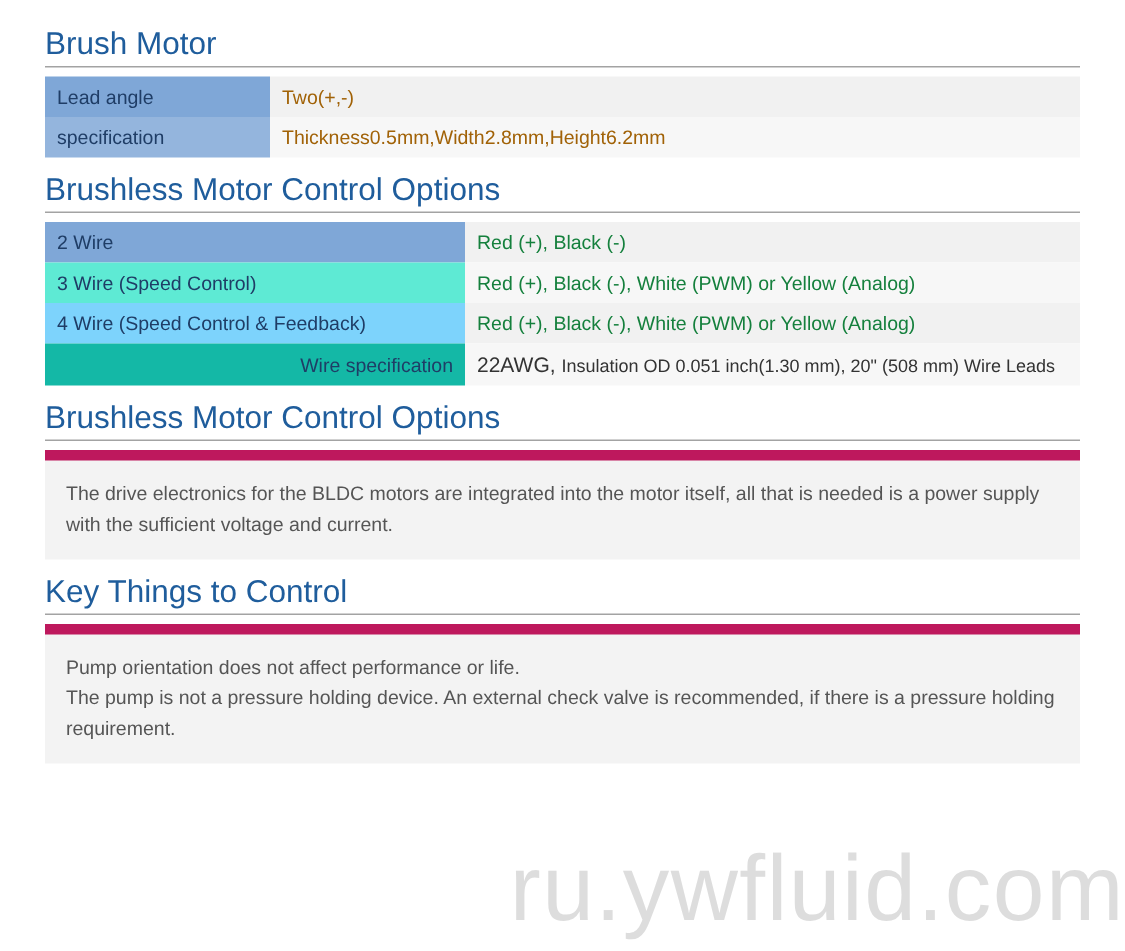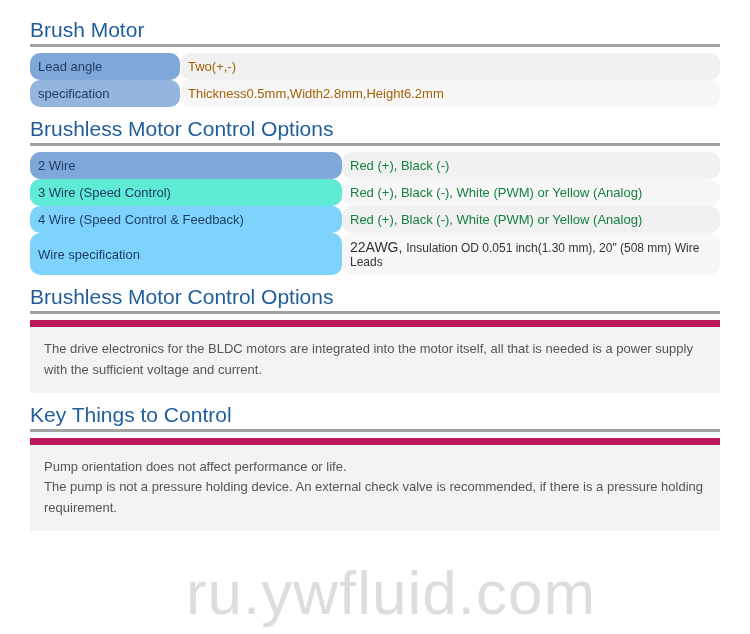--- a/index.html
+++ b/index.html
@@ -13,75 +13,74 @@
   }
   .content {
     padding: 8px 30px 0 30px;
   }
   .section-title {
     color: #1f5d9c;
     font-size: 21px;
     font-weight: 400;
     margin: 10px 0 6px 0;
     padding-bottom: 2px;
-    border-bottom: 3px solid #a3a3a3;
+    border-bottom: 1px solid #a3a3a3;
   }
   table {
     border-collapse: collapse;
     width: 100%;
     margin-bottom: 6px;
   }
   td {
     padding: 6px 8px;
     font-size: 13px;
     vertical-align: middle;
-    border-radius: 10px;
   }
   .t1 .label {
     background: #7fa7d7;
     color: #1f3d66;
     width: 150px;
   }
   .t1 .value {
     background: #f1f1f1;
     color: #a16207;
   }
   .t1 tr + tr .label { background: #94b5dd; }
   .t1 tr + tr .value { background: #f7f7f7; }
   .t2 .label {
     color: #1f3d66;
-    width: 312px;
+    width: 280px;
   }
   .t2 .value {
     color: #15803d;
   }
   .t2 tr:nth-child(1) .label { background: #7fa7d7; }
   .t2 tr:nth-child(1) .value { background: #f1f1f1; }
   .t2 tr:nth-child(2) .label { background: #5eead4; }
   .t2 tr:nth-child(2) .value { background: #f7f7f7; }
   .t2 tr:nth-child(3) .label { background: #7dd3fc; }
   .t2 tr:nth-child(3) .value { background: #f1f1f1; }
-  .t2 tr:nth-child(4) .label { background: #7dd3fc; }
+  .t2 tr:nth-child(4) .label { background: #14b8a6; text-align: right; }
   .t2 tr:nth-child(4) .value { background: #f7f7f7; color: #333; font-size: 12px; margin-left: 12px; }
   .t2 tr:nth-child(4) .value .big { font-size: 14px; color: #333; }
   .textbox {
     background: #f3f3f3;
     border-top: 7px solid #be185d;
     padding: 12px 14px;
     color: #555;
     font-size: 13px;
     line-height: 1.6;
     margin-bottom: 10px;
   }
   .watermark {
     position: absolute;
     bottom: 6px;
     left: 4px;
     right: 0;
-    text-align: center;
+    text-align: right;
     font-size: 62px;
     font-weight: 400;
     color: rgba(180,180,180,0.45);
     letter-spacing: 1px;
     pointer-events: none;
     text-transform: lowercase;
     font-family: Arial, sans-serif;
     padding-left: 28px;
   }
 </style>

